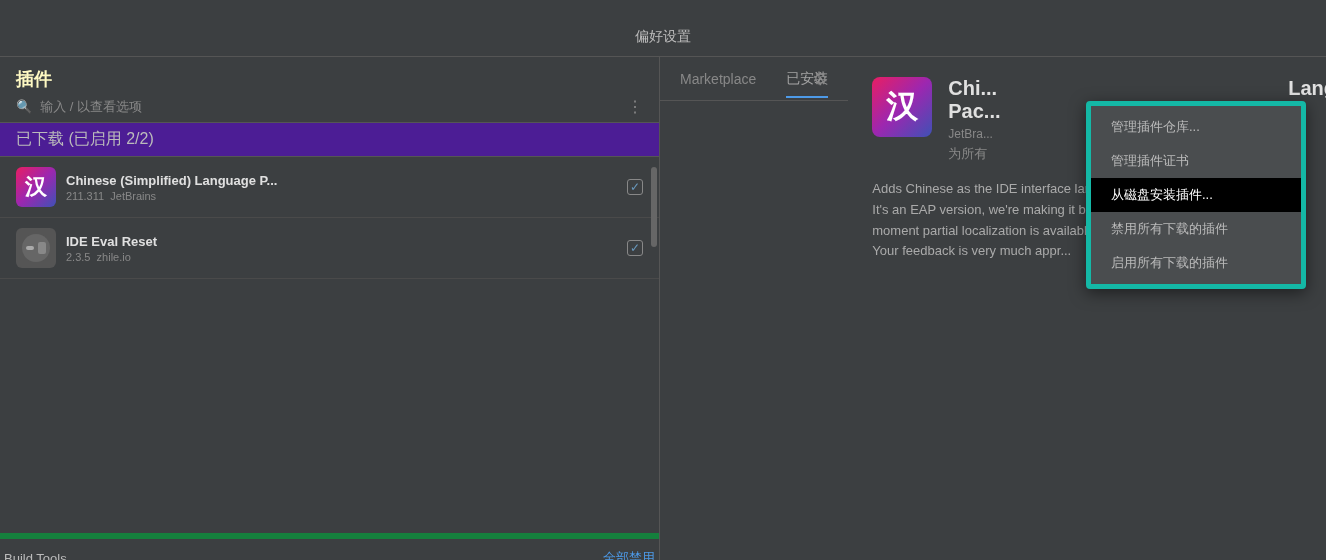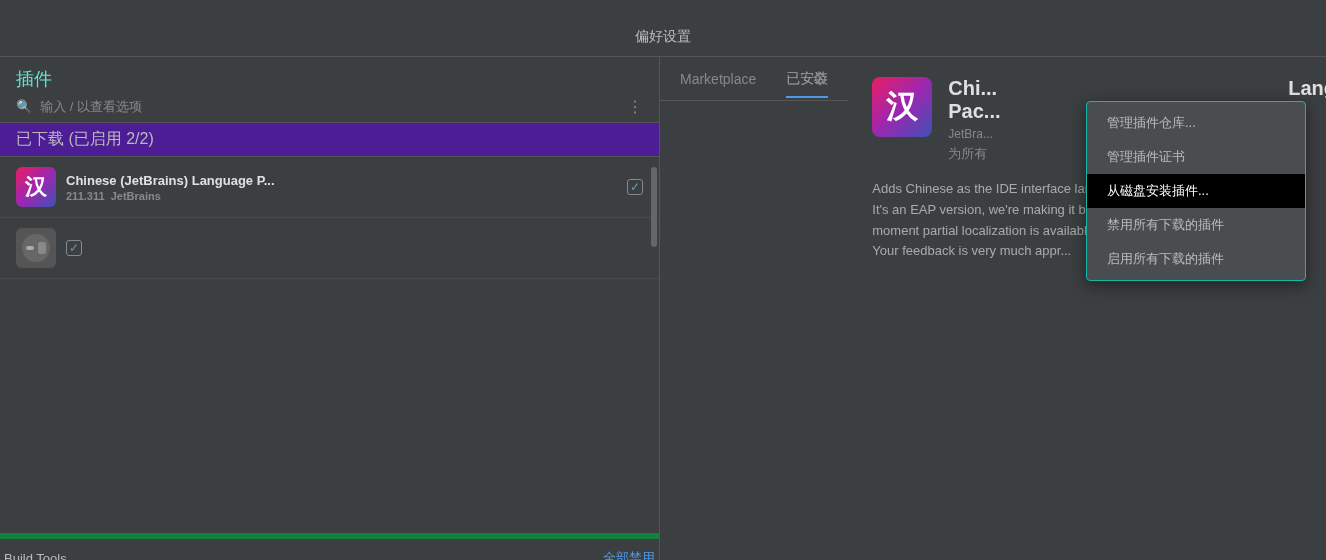--- a/index.html
+++ b/index.html
@@ -46,22 +46,22 @@
 
     .left-header {
       padding: 10px 16px 0 16px;
       display: flex;
       align-items: center;
       justify-content: space-between;
     }
 
     .plugins-title {
       font-size: 18px;
-      color: #5eead4;
-      font-weight: 400;
+      color: #fef9c3;
+      font-weight: 700;
     }
 
     
     .search-bar {
       display: flex;
       align-items: center;
       padding: 6px 16px;
       border-bottom: 1px solid #555;
       gap: 8px;
     }
@@ -144,21 +144,20 @@
       white-space: nowrap;
       overflow: hidden;
       text-overflow: ellipsis;
       max-width: 480px;
     }
 
     .plugin-meta {
       font-size: 11px;
       color: #888;
       margin-top: 2px;
-      font-weight: bold;
     }
 
     .plugin-checkbox {
       width: 16px;
       height: 16px;
       border: 1px solid #888;
       border-radius: 3px;
       display: flex;
       align-items: center;
       justify-content: center;
@@ -316,21 +315,21 @@
       color: #888;
       margin-top: 4px;
     }
 
     
     .dropdown-menu {
       position: absolute;
       top: 44px;
       right: 20px;
       background: #4a4d4f;
-      border: 1px solid #14b8a6;
+      border: 5px solid #14b8a6;
       border-radius: 4px;
       box-shadow: 0 4px 16px rgba(0,0,0,0.5);
       z-index: 100;
       min-width: 220px;
       padding: 4px 0;
     }
 
     .menu-item {
       padding: 8px 20px;
       font-size: 13px;
@@ -375,35 +374,41 @@
       <span class="three-dots">⋮</span>
     </div>
 
     <div class="section-header">已下载 (已启用 2/2)</div>
 
     <div class="plugin-list" style="position:relative;">
 
       <div class="plugin-item">
         <div class="plugin-icon plugin-icon-chinese">汉</div>
         <div class="plugin-info">
-          <div class="plugin-name">Chinese (JetBrains) Language P...</div>
+          <div class="plugin-name">Chinese (Simplified) Language P...</div>
           <div class="plugin-meta">
             <span>211.311</span>&nbsp;&nbsp;<span>JetBrains</span>
           </div>
         </div>
         <div class="plugin-checkbox">✓</div>
       </div>
 
       <div class="plugin-item">
         <div class="plugin-icon plugin-icon-ide" style="background:#555; border-radius:6px; display:flex; align-items:center; justify-content:center;">
           <svg width="36" height="36" viewBox="0 0 36 36">
             <circle cx="18" cy="18" r="14" fill="#666"></circle>
             <rect x="8" y="16" width="8" height="4" rx="2" fill="#aaa"></rect>
             <rect x="20" y="12" width="8" height="12" rx="2" fill="#888"></rect>
           </svg>
+        </div>
+        <div class="plugin-info">
+          <div class="plugin-name">IDE Eval Reset</div>
+          <div class="plugin-meta">
+            <span>2.3.5</span>&nbsp;&nbsp;<span>zhile.io</span>
+          </div>
         </div>
         <div class="plugin-checkbox">✓</div>
       </div>
 
       <div class="scrollbar">
         <div class="scrollbar-thumb"></div>
       </div>
     </div>
 
     <div class="bottom-bar">

